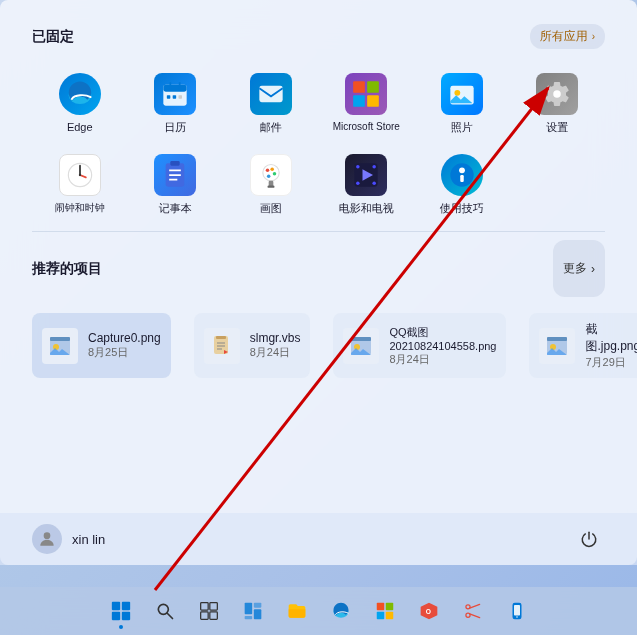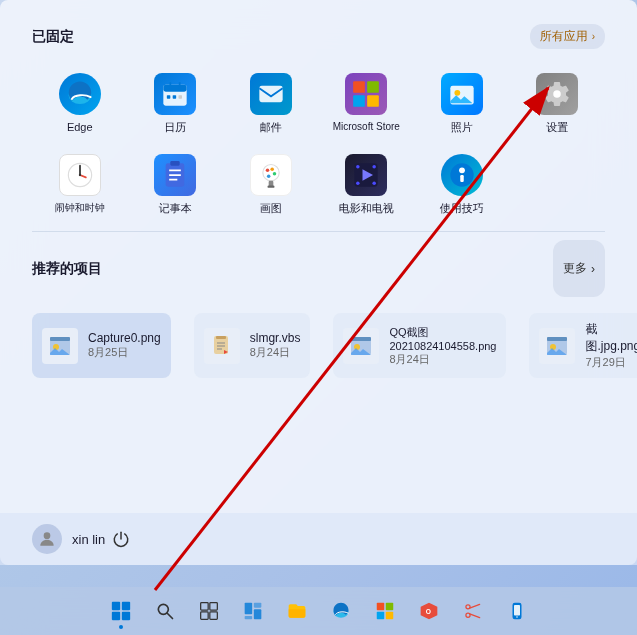--- a/index.html
+++ b/index.html
@@ -185,21 +185,21 @@
     
     .user-bar {
       position: absolute;
       bottom: 70px;
       left: 0;
       right: 0;
       height: 52px;
       background: rgba(220,230,248,0.7);
       display: flex;
       align-items: center;
-      justify-content: flex-start;
+      justify-content: space-between;
       padding: 0 32px;
     }
     .user-info {
       display: flex;
       align-items: center;
       gap: 10px;
       cursor: pointer;
     }
     .user-avatar {
       width: 30px;

